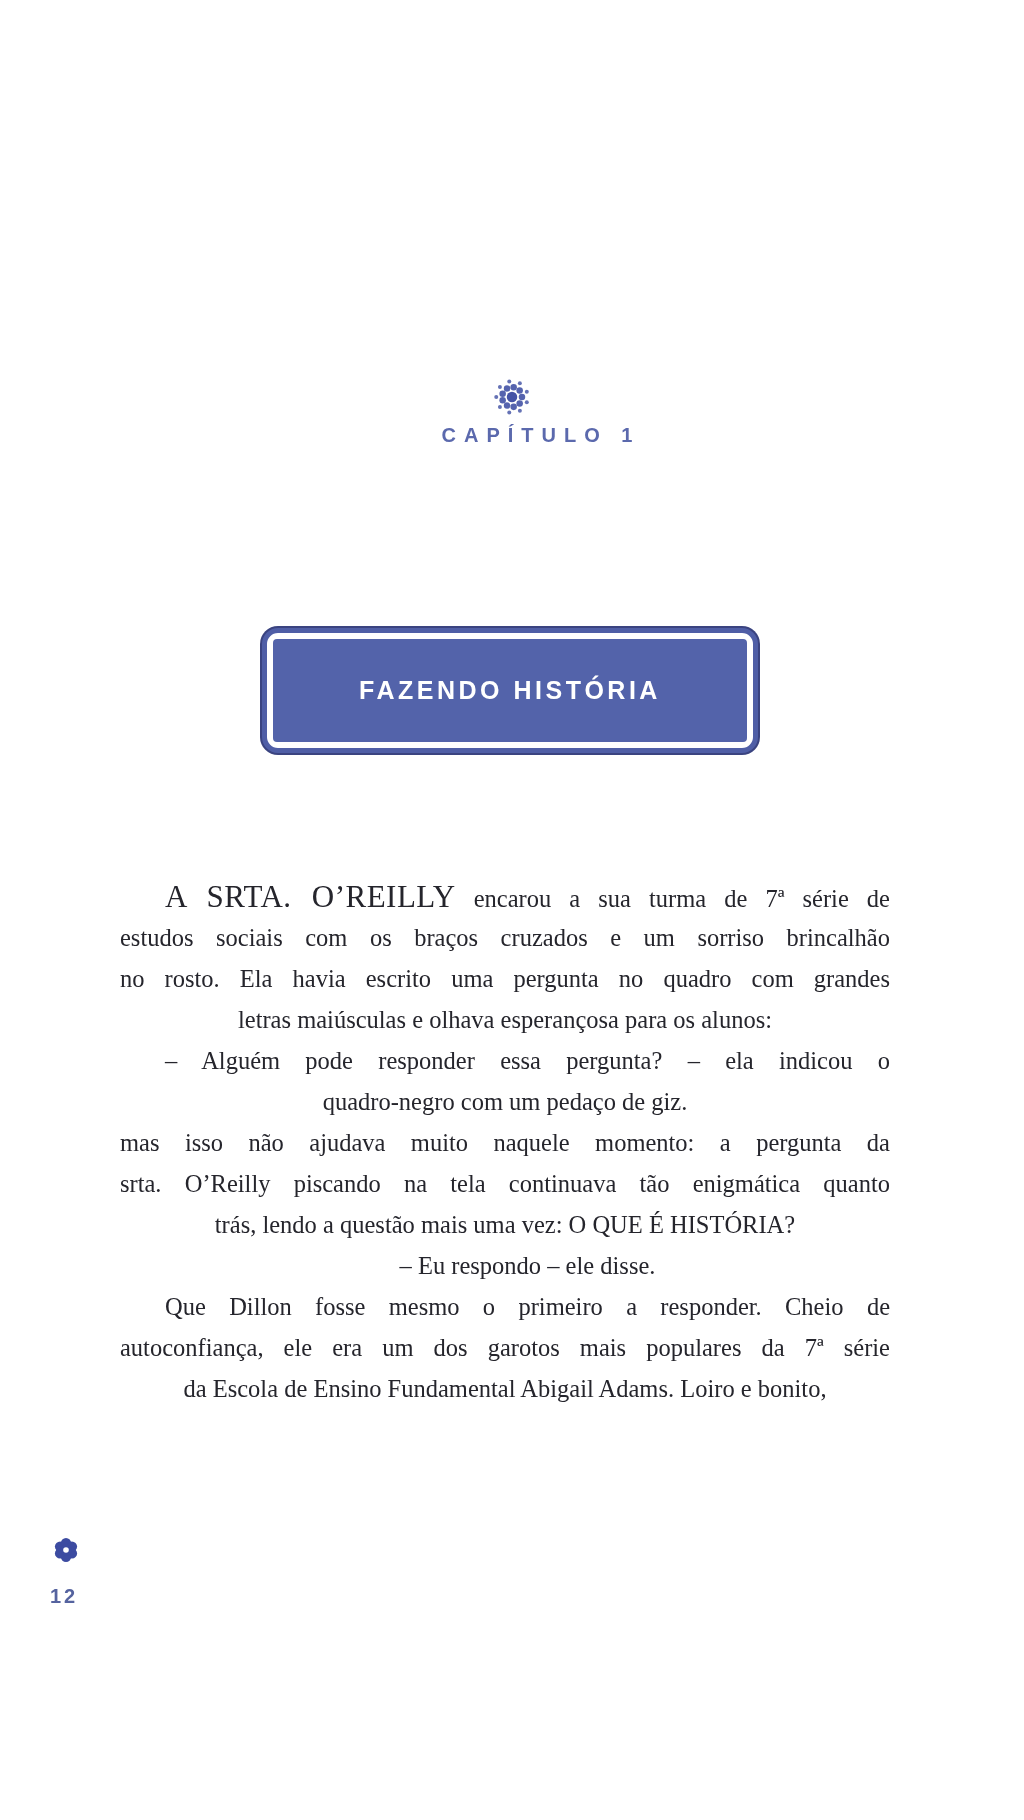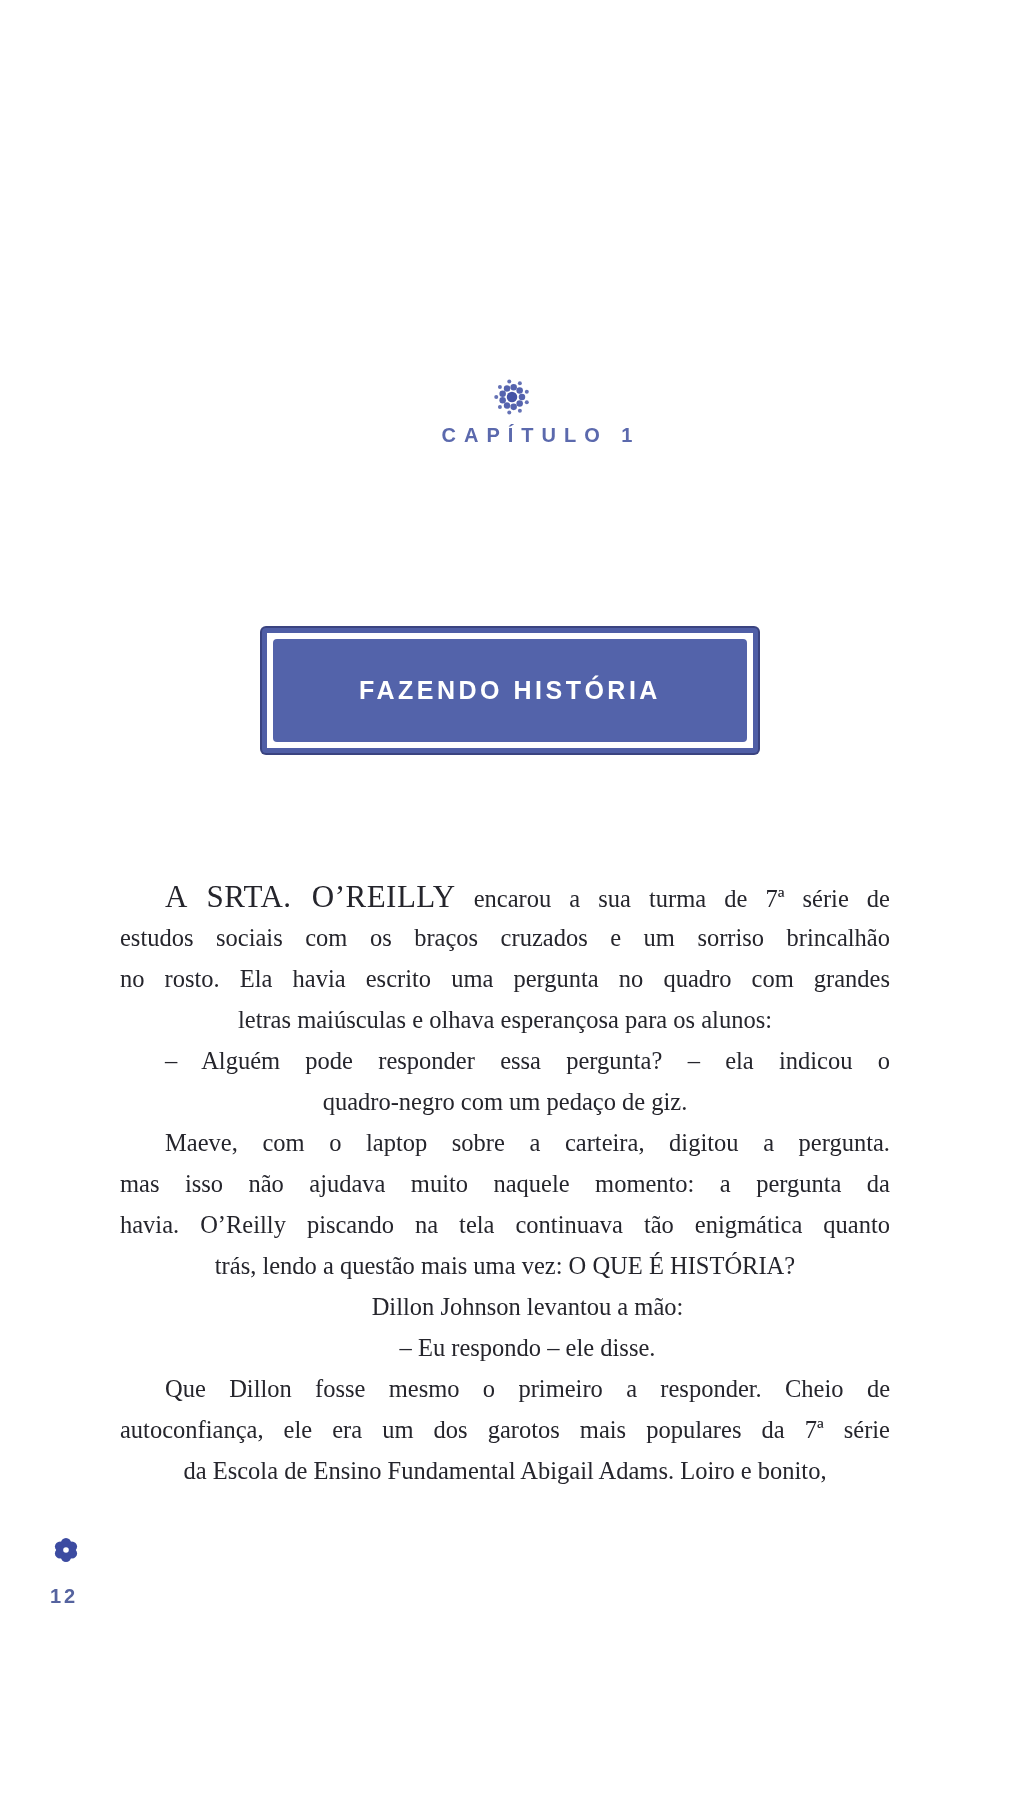--- a/index.html
+++ b/index.html
@@ -28,21 +28,21 @@
     margin-left: 29px;
   }
 
   
   .title-box {
     position: absolute; left: 262px; top: 628px;
     width: 496px; height: 125px;
     box-sizing: border-box;
     border: 5px solid #4f5ea6;
     box-shadow: 0 0 0 2px #3a4380;
-    border-radius: 4px;
+    border-radius: 16px;
     background: #ffffff;
     padding: 6px;
   }
   .title-box-inner {
     width: 100%; height: 100%;
     background: #5363aa;
     border-radius: 4px;
     display: flex; align-items: center; justify-content: center;
   }
   .title-text {
@@ -121,25 +121,23 @@
     </div>
   </div>
 
   <div class="body-text">
     <div class="line jl ind"><span class="lead">A SRTA. O’REILLY</span> <span>encarou a sua turma de 7ª série de</span></div>
     <div class="line jl">estudos sociais com os braços cruzados e um sorriso brincalhão</div>
     <div class="line jl">no rosto. Ela havia escrito uma pergunta no quadro com grandes</div>
     <div class="line last">letras maiúsculas e olhava esperançosa para os alunos:</div>
     <div class="line jl ind">– Alguém pode responder essa pergunta? – ela indicou o</div>
     <div class="line last">quadro-negro com um pedaço de giz.</div>
-    <div class="line jl ind">Maeve, com o laptop sobre a carteira, digitou a pergunta.</div>
     <div class="line jl">mas isso não ajudava muito naquele momento: a pergunta da</div>
-    <div class="line jl">havia. O’Reilly piscando na tela continuava tão enigmática quanto</div>
+    <div class="line jl">srta. O’Reilly piscando na tela continuava tão enigmática quanto</div>
     <div class="line last">trás, lendo a questão mais uma vez: O QUE É HISTÓRIA?</div>
-    <div class="line last ind">Dillon Johnson levantou a mão:</div>
     <div class="line last ind">– Eu respondo – ele disse.</div>
     <div class="line jl ind">Que Dillon fosse mesmo o primeiro a responder. Cheio de</div>
     <div class="line jl">autoconfiança, ele era um dos garotos mais populares da 7ª série</div>
     <div class="line last">da Escola de Ensino Fundamental Abigail Adams. Loiro e bonito,</div>
   </div>
 
   <div class="flower-wrap">
     <svg width="30" height="30" viewBox="0 0 30 30">
       <g fill="#3c4ba1">
         <circle cx="20.9" cy="18.4" r="5.2"></circle>

